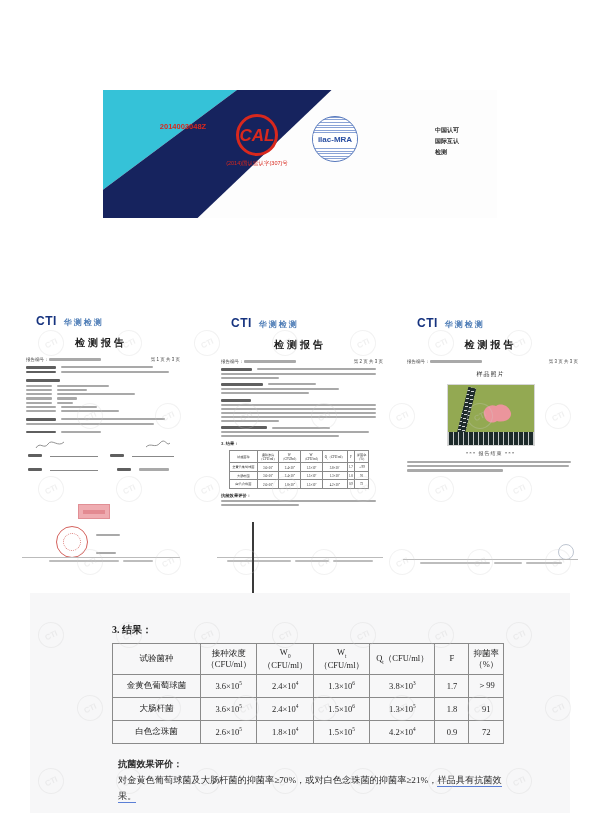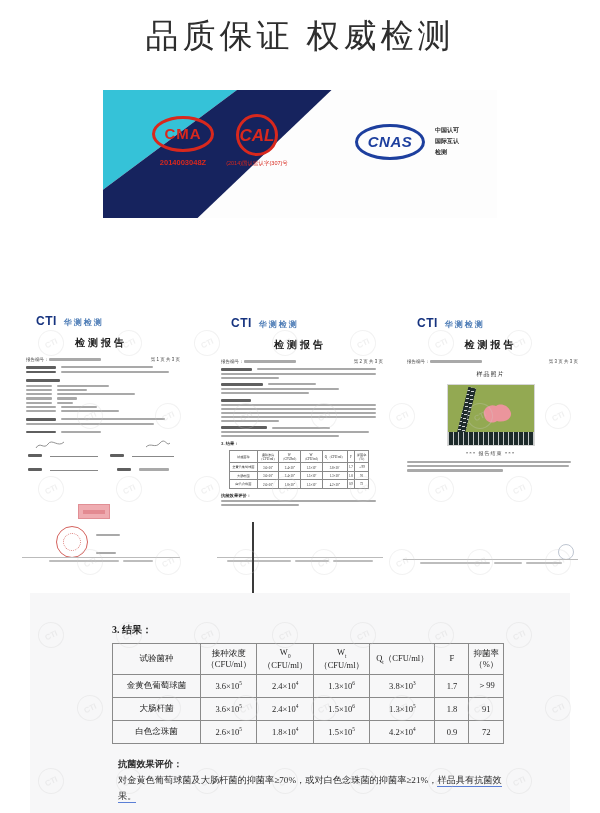--- a/index.html
+++ b/index.html
@@ -122,39 +122,41 @@
   .watermarks { position:absolute; inset:0; pointer-events:none; z-index:5; opacity:0.5; }
   .wm { position:absolute; width:26px; height:26px; border:1px solid #cfcfcf; border-radius:50%;
     color:#c9c9c9; font-size:8px; font-weight:bold; display:flex; align-items:center; justify-content:center;
     transform:rotate(-25deg); opacity:0.55; }
 </style>
 </head>
 <body>
 
 <div class="page">
 
-  <div class="main-title">品质保证 权威检测</div>
 
   <div class="banner">
     <div class="cyan-tri"></div>
     <div class="navy-band"></div>
 
     <div class="logo-block cma-block">
-      <span class="cma-ellipse">CMA</span>
       <span class="cma-code">2014003048Z</span>
     </div>
 
     <div class="logo-block cal-block">
       <span class="cal-circle">CAL</span>
       <span class="cal-code">(2014)国认监认字(307)号</span>
     </div>
 
+    <div class="logo-block ilac-block">
+      <span class="ilac-circle">
+        <span class="ilac-band">ilac-MRA</span>
+      </span>
+    </div>
 
     <div class="logo-block cnas-block">
-      <span class="cnas-ellipse">CNAS</span>
       <span class="cnas-side">
           <div>中国认可</div>
           <div>国际互认</div>
           <div>检测</div>
         </span>
     </div>
   </div>
 
 
   <div class="cert cert-1">

